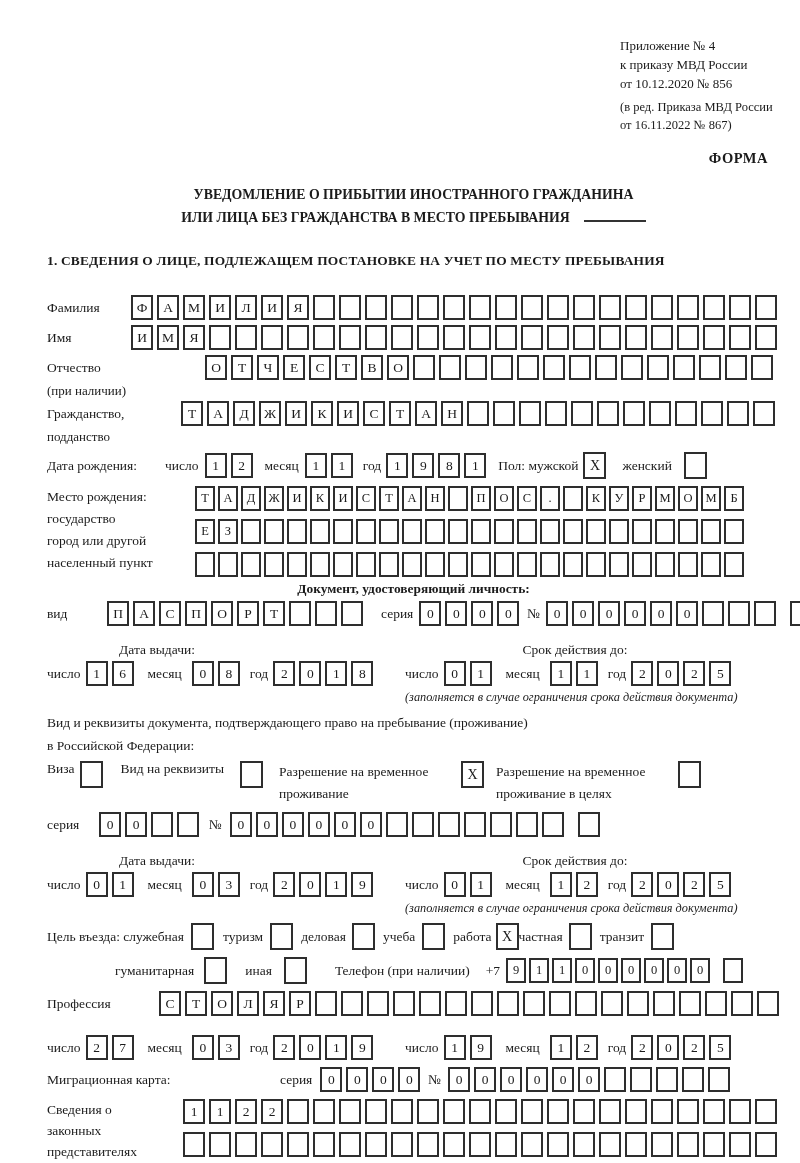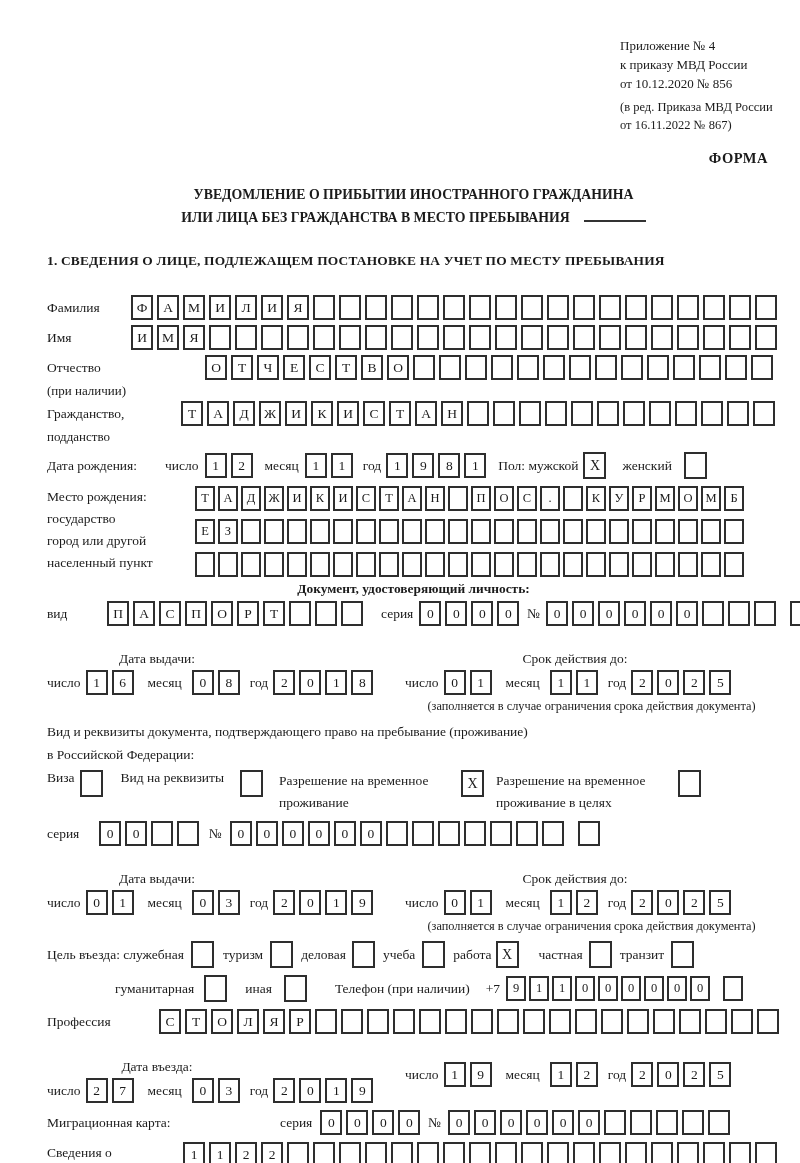--- a/index.html
+++ b/index.html
@@ -24,28 +24,28 @@
   .gap-last .cell:last-child{margin-left:10px;}
   .cb{box-sizing:border-box;flex:0 0 auto;width:23px;height:27px;border:2px solid #2e2e2e;
       display:flex;align-items:center;justify-content:center;font-size:14px;background:#fff;}
 
   .mt26{margin-top:26px}.mt8{margin-top:7px}.mt7{margin-top:7px}
   .mt6{margin-top:6px}.mt5{margin-top:5px}.mt4{margin-top:4px}.mt2{margin-top:2px}
 
   .subline{font-size:13px;margin-top:3px;}
   .dochead{margin-top:4px;text-align:center;font-weight:bold;font-size:13.4px;}
 
-  .dpair{display:flex;margin-top:25px;align-items:flex-start;}
+  .dpair{display:flex;margin-top:16px;align-items:flex-start;}
   .dcol-l{flex:0 0 358px;}
   .dcol-r{flex:1;}
   .dhead{font-size:13.5px;text-align:center;width:300px;}
   .dcol-l .dhead{margin-left:-40px;}
   .dcol-r .dhead{margin-left:20px;}
   .drow{display:flex;align-items:center;margin-top:3px;font-size:13.5px;}
-  .dnote{font-size:12.3px;text-align:center;margin-top:4px;padding-right:2px;}
+  .dnote{font-size:12.3px;text-align:left;margin-top:4px;padding-right:2px;font-style:italic;}
 
   .twocol{display:flex;align-items:flex-start;}
   .lblcol{font-size:13.5px;line-height:22px;flex:0 0 auto;}
   .cellrows .frow{margin-top:8px;}
   .cellrows .frow:first-child{margin-top:0;}
 
   .vitem{display:flex;align-items:flex-start;font-size:13.5px;}
   .vlabel{text-align:left;line-height:22px;}
 </style>
 </head>
@@ -508,21 +508,21 @@
     <div class="lbl">Цель въезда: служебная</div>
     <div class="cb" style="margin-left:7px"></div>
     <div class="lbl" style="margin-left:9px">туризм</div>
     <div class="cb" style="margin-left:7px"></div>
     <div class="lbl" style="margin-left:8px">деловая</div>
     <div class="cb" style="margin-left:6px"></div>
     <div class="lbl" style="margin-left:8px">учеба</div>
     <div class="cb" style="margin-left:7px"></div>
     <div class="lbl" style="margin-left:8px">работа</div>
     <div class="cb" style="margin-left:4px">X</div>
-    <div class="lbl" style="margin-left:20px">частная</div>
+    <div class="lbl" style="margin-left:0">частная</div>
     <div class="cb" style="margin-left:6px"></div>
     <div class="lbl" style="margin-left:8px">транзит</div>
     <div class="cb" style="margin-left:7px"></div>
   </div>
 
   <div class="frow mt7" style="padding-left:68px">
     <div class="lbl">гуманитарная</div>
     <div class="cb" style="margin-left:10px"></div>
     <div class="lbl" style="margin-left:18px">иная</div>
     <div class="cb" style="margin-left:12px"></div>
@@ -567,21 +567,20 @@
         <div class="cell"></div>
         <div class="cell"></div>
         <div class="cell"></div>
         <div class="cell"></div>
         <div class="cell"></div>
       </div>
   </div>
 
   <div class="dpair">
     <div class="dcol-l">
-      <div class="dhead">Дата въезда:</div>
       <div class="drow">
         <span>число</span>
         <div class="cells" style="margin-left:5px">
             <div class="cell">2</div>
             <div class="cell">7</div>
           </div>
         <span style="margin-left:10px">месяц</span>
         <div class="cells" style="margin-left:10px">
             <div class="cell">0</div>
             <div class="cell">3</div>

